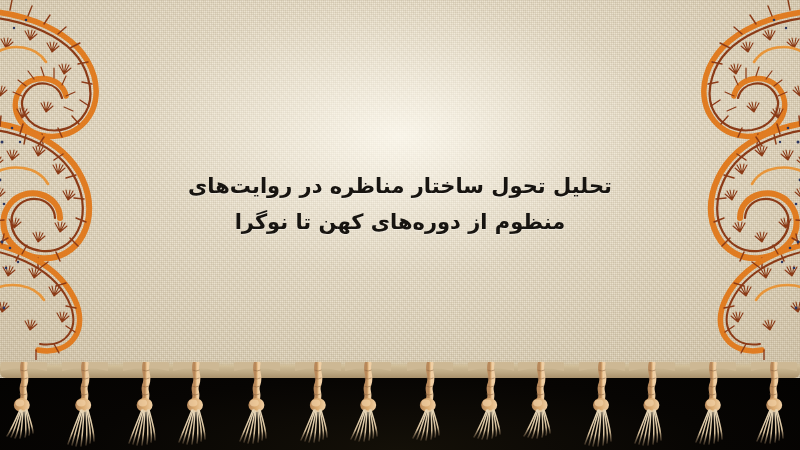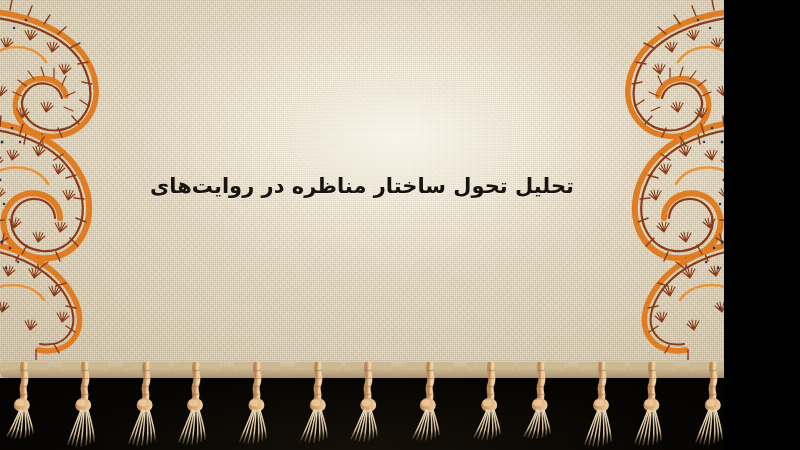--- a/index.html
+++ b/index.html
@@ -4,21 +4,21 @@
 <style>
   * { margin:0; padding:0; box-sizing:border-box; }
   html,body { width:800px; height:450px; overflow:hidden; background:#000; }
 
   body {
     font-family:"DejaVu Sans","Liberation Sans",sans-serif;
   }
 
   #stage {
     position:relative;
-    width:724px; height:450px;
+    width:800px; height:450px;
     overflow:hidden;
     background:#020202;
   }
 
   
   .backdrop {
     position:absolute; inset:0;
     background:
       radial-gradient(ellipse 700px 160px at 50% 100%, #141008 0%, #070503 45%, #000 100%),
       #000;
@@ -308,20 +308,21 @@
           <circle cx="28" cy="28" r="1.2"></circle>
       </g>
       <g stroke="#2a3560" stroke-width="1.1" fill="none" stroke-linecap="round">
         <path d="M-4 78 l8 4 M-4 140 l8 4 M-4 202 l8 4 M-4 264 l8 4"></path>
       </g>
     </g>
   </svg>
 
   <div class="title-block">
     <span class="title-line">تحلیل تحول ساختار مناظره در روایت‌های</span>
+    <span class="title-line">منظوم از دوره‌های کهن تا نوگرا</span>
   </div>
 
   <div class="fringe">
       <div class="tassel" style="left: 0.571429px;"><svg width="46" height="88" viewBox="0 0 46 88">
           <defs>
             <linearGradient id="cg0" x1="0" y1="0" x2="1" y2="0">
               <stop offset="0%" stop-color="#b8885a"></stop>
               <stop offset="45%" stop-color="#d9a96f"></stop>
               <stop offset="100%" stop-color="#f0cfa4"></stop>
             </linearGradient>

